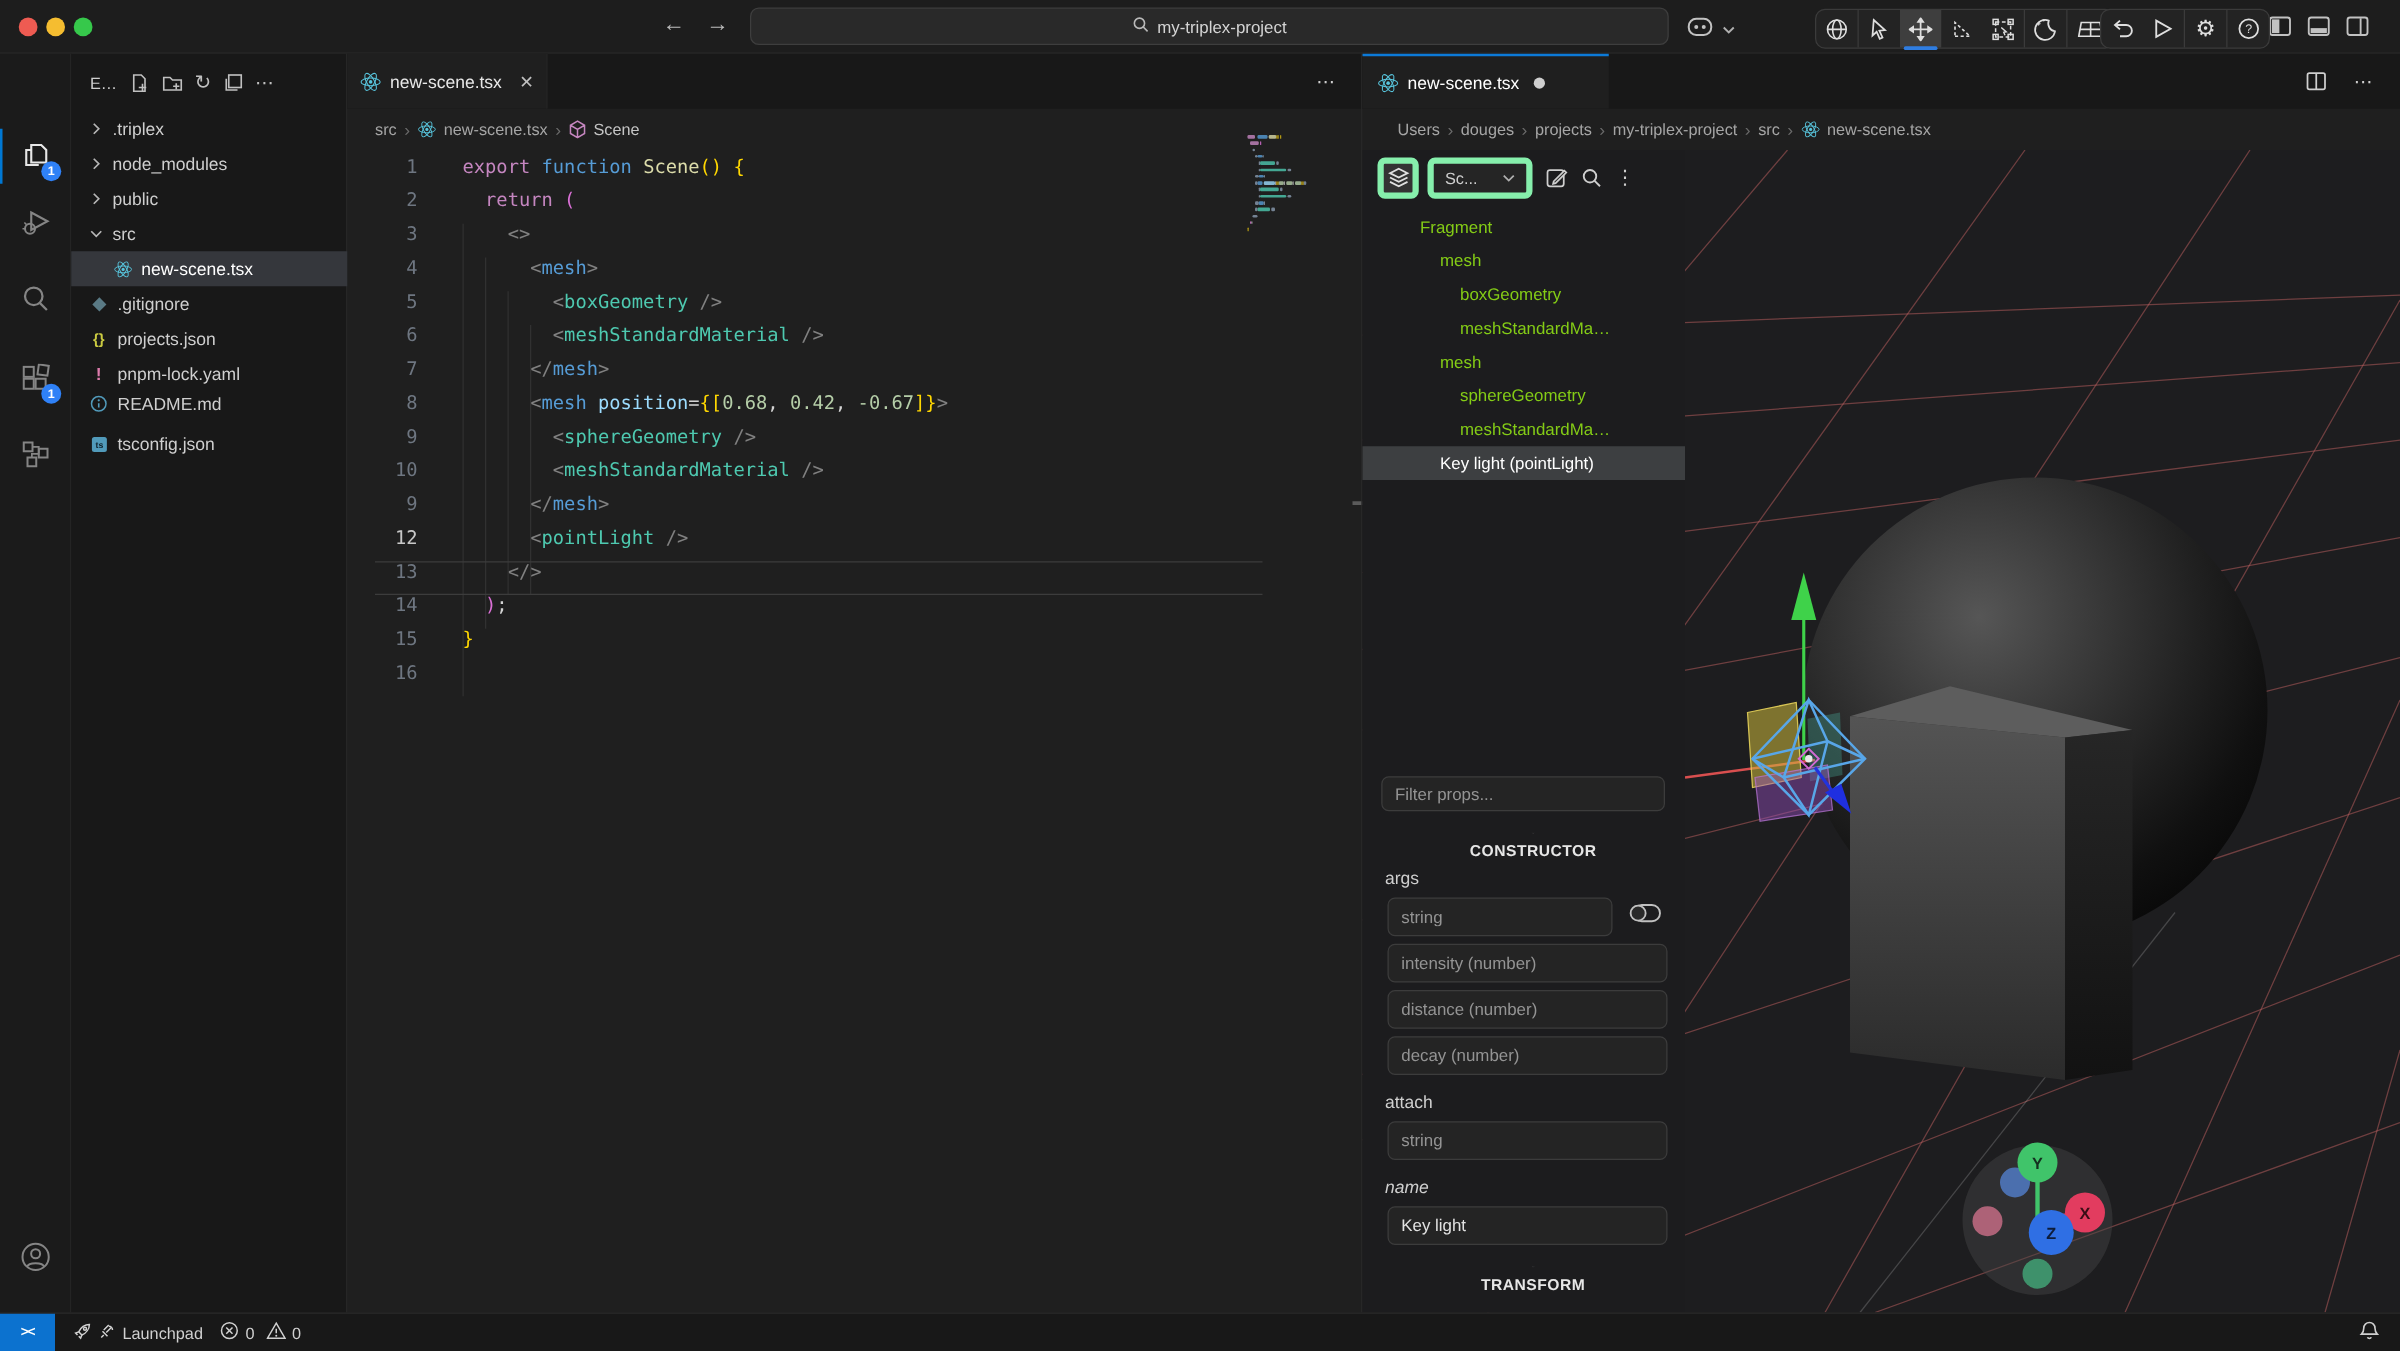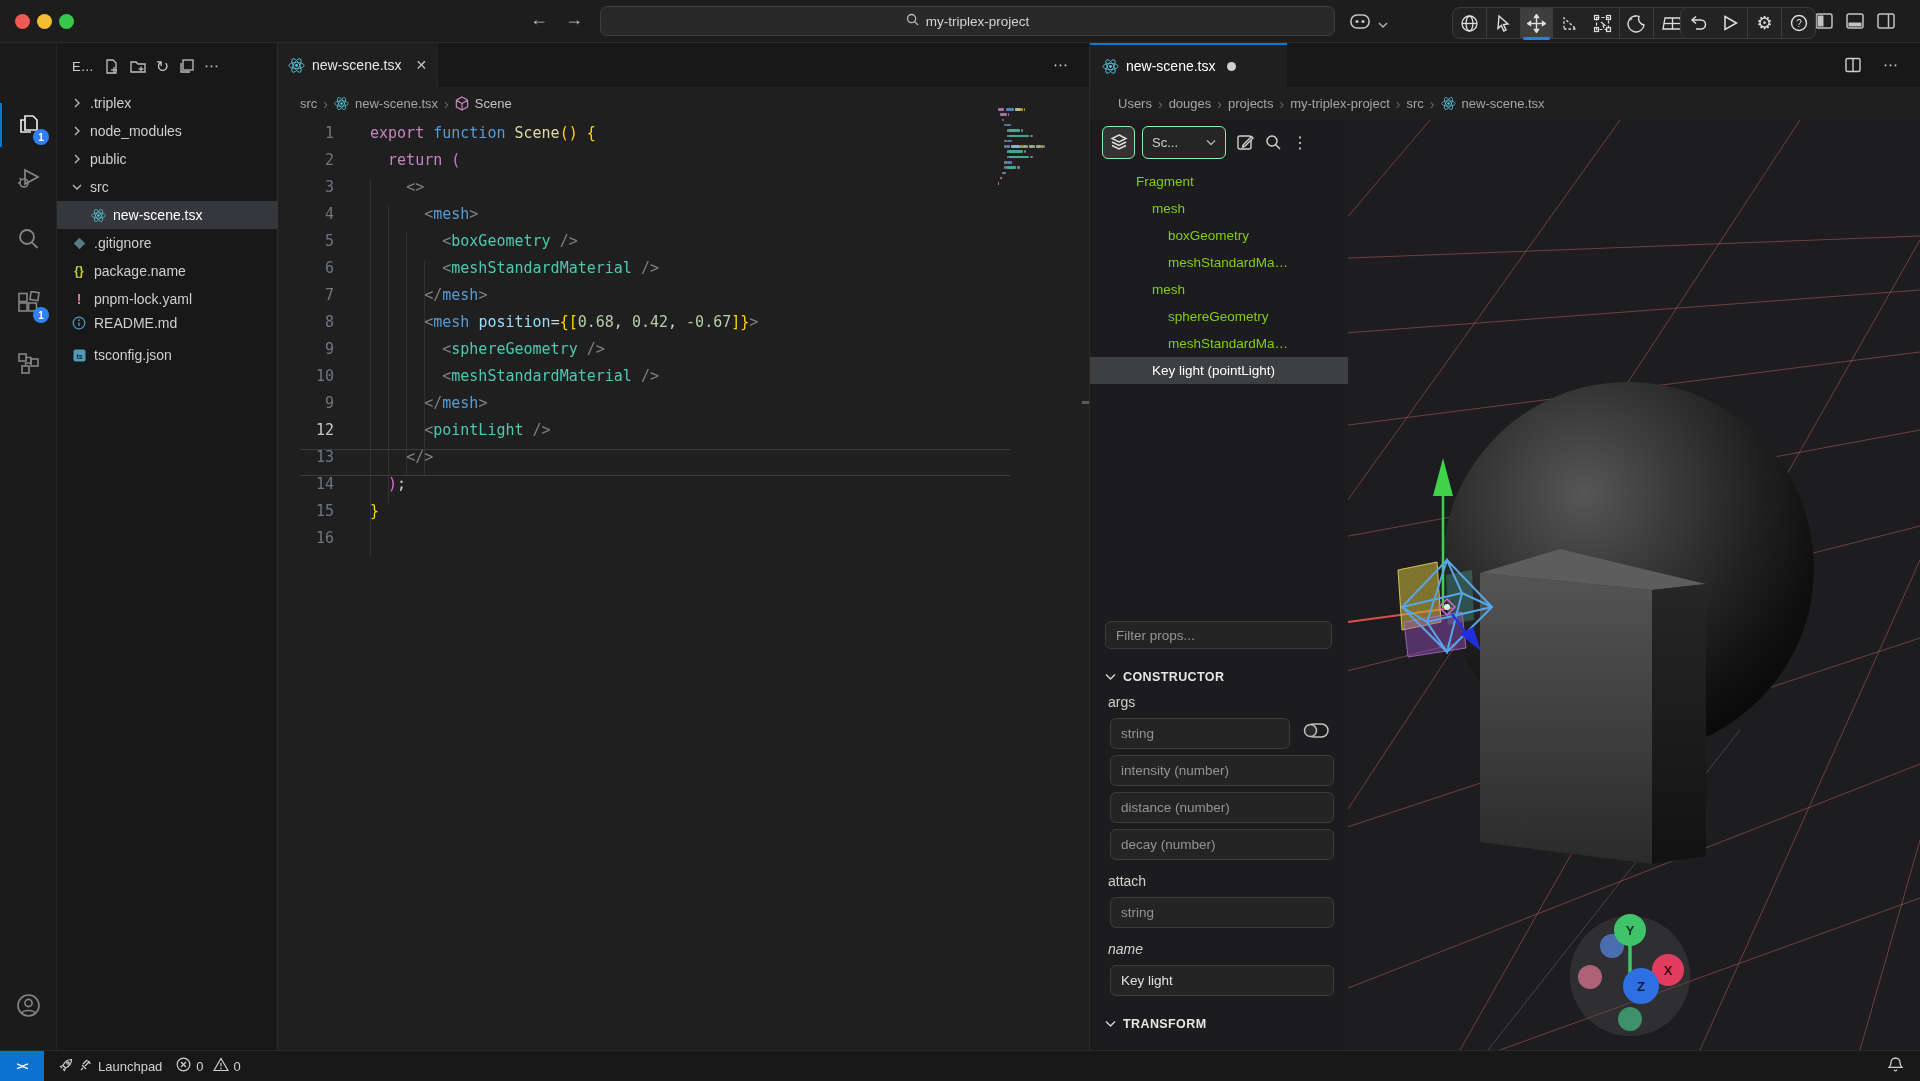--- a/index.html
+++ b/index.html
@@ -64,33 +64,33 @@
   #tab2 { position:absolute; left:0; top:0; width:197px; height:44px; background:#1f1f1f; display:flex;
           align-items:center; padding:0 12px; font-size:14px; color:#fff; border-top:2px solid #0c7ad8; }
   .mod-dot { width:9px; height:9px; border-radius:50%; background:#cfcfcf; margin-left:12px; }
   #breadcrumb2 { left:1090px; top:87px; width:830px; height:33px; background:#1f1f1f; display:flex; align-items:center;
                  font-size:13px; color:#a5a5a5; padding-left:28px; gap:6px; }
   #viewport { left:1090px; top:120px; width:830px; height:930px; background:#1d1d1f; }
 
   
   #tx-col { left:1090px; top:120px; width:258px; height:930px; background:#1c1c1e; }
   #tx-toolbar { position:absolute; left:12px; top:5px; height:34px; display:flex; align-items:center; }
-  .tx-btn { height:33px; border:1px solid #86efac; border-radius:6px; background:#2a2a2a; color:#cfcfcf;
+  .tx-btn { height:33px; border:5px solid #86efac; border-radius:6px; background:#2a2a2a; color:#cfcfcf;
             display:flex; align-items:center; justify-content:center; }
   #tx-scene-select { width:84px; margin-left:7px; justify-content:space-between; padding:0 9px; font-size:13px; background:#252525; }
   .tx-iconbtn { margin-left:10px; color:#cfcfcf; display:flex; align-items:center; }
   .trow { position:absolute; left:0; width:258px; height:27px; display:flex; align-items:center; font-size:13.5px; color:#84cc16; }
   .trow.selected { background:#3d3f41; color:#fff; }
   #tx-props { position:absolute; left:0; top:501px; width:258px; }
   .pf-input { display:block; margin:6px 0 0 20px; width:224px; height:31px; background:#242424; border:1px solid #3c3c3c;
               border-radius:6px; color:#e2e2e2; font-size:13.5px; padding:0 10px; font-family:"Liberation Sans",sans-serif; }
   .pf-input::placeholder { color:#949494; }
   #pf-filter { margin:0 0 0 15px; width:227px; height:28px; }
   .pf-section { margin:17px 0 0 15px; height:22px; display:flex; align-items:center; gap:7px;
-                font-size:12.5px; font-weight:bold; letter-spacing:.4px; color:#e6e6e6; }
+                font-size:12.5px; font-weight:bold; letter-spacing:.4px; color:#e6e6e6;flex-direction:column; }
   .pf-label { margin:13px 0 0 18px; height:18px; font-size:14px; color:#cfcfcf; }
   .pf-label.after-section { margin-top:6px; }
   .pf-label.italic { font-style:italic; }
   .pf-togglerow { display:flex; align-items:center; }
   .pf-togglerow .pf-input { width:180px; }
   .pf-toggle { margin-left:12px; display:flex; align-items:center; }
 
   
   .vp-group { position:absolute; top:7px; height:32px; background:#232323; border:1px solid #3b3b3b;
               border-radius:8px; display:flex; align-items:stretch; overflow:visible; }
@@ -303,21 +303,21 @@
               <rect x="2.5" y="2.5" width="8" height="8" transform="rotate(45 6.5 6.5)" fill="#5a7a85"></rect>
             </svg>
           </span>
           <span style="margin-left:5px">.gitignore</span>
         </div>
         <div class="frow" style="top: 214px;">
           <span style="width:12px;flex:none"></span>
           <span class="ficon">
             <span style="color:#cbcb41;font-weight:bold;font-size:12px">{}</span>
           </span>
-          <span style="margin-left:5px">package.name</span>
+          <span style="margin-left:5px">projects.json</span>
         </div>
         <div class="frow" style="top: 242px;">
           <span style="width:12px;flex:none"></span>
           <span class="ficon">
             <span style="color:#dd7bac;font-weight:bold;font-size:14px">!</span>
           </span>
           <span style="margin-left:5px">pnpm-lock.yaml</span>
         </div>
         <div class="frow" style="top: 266px;">
           <span style="width:12px;flex:none"></span>

